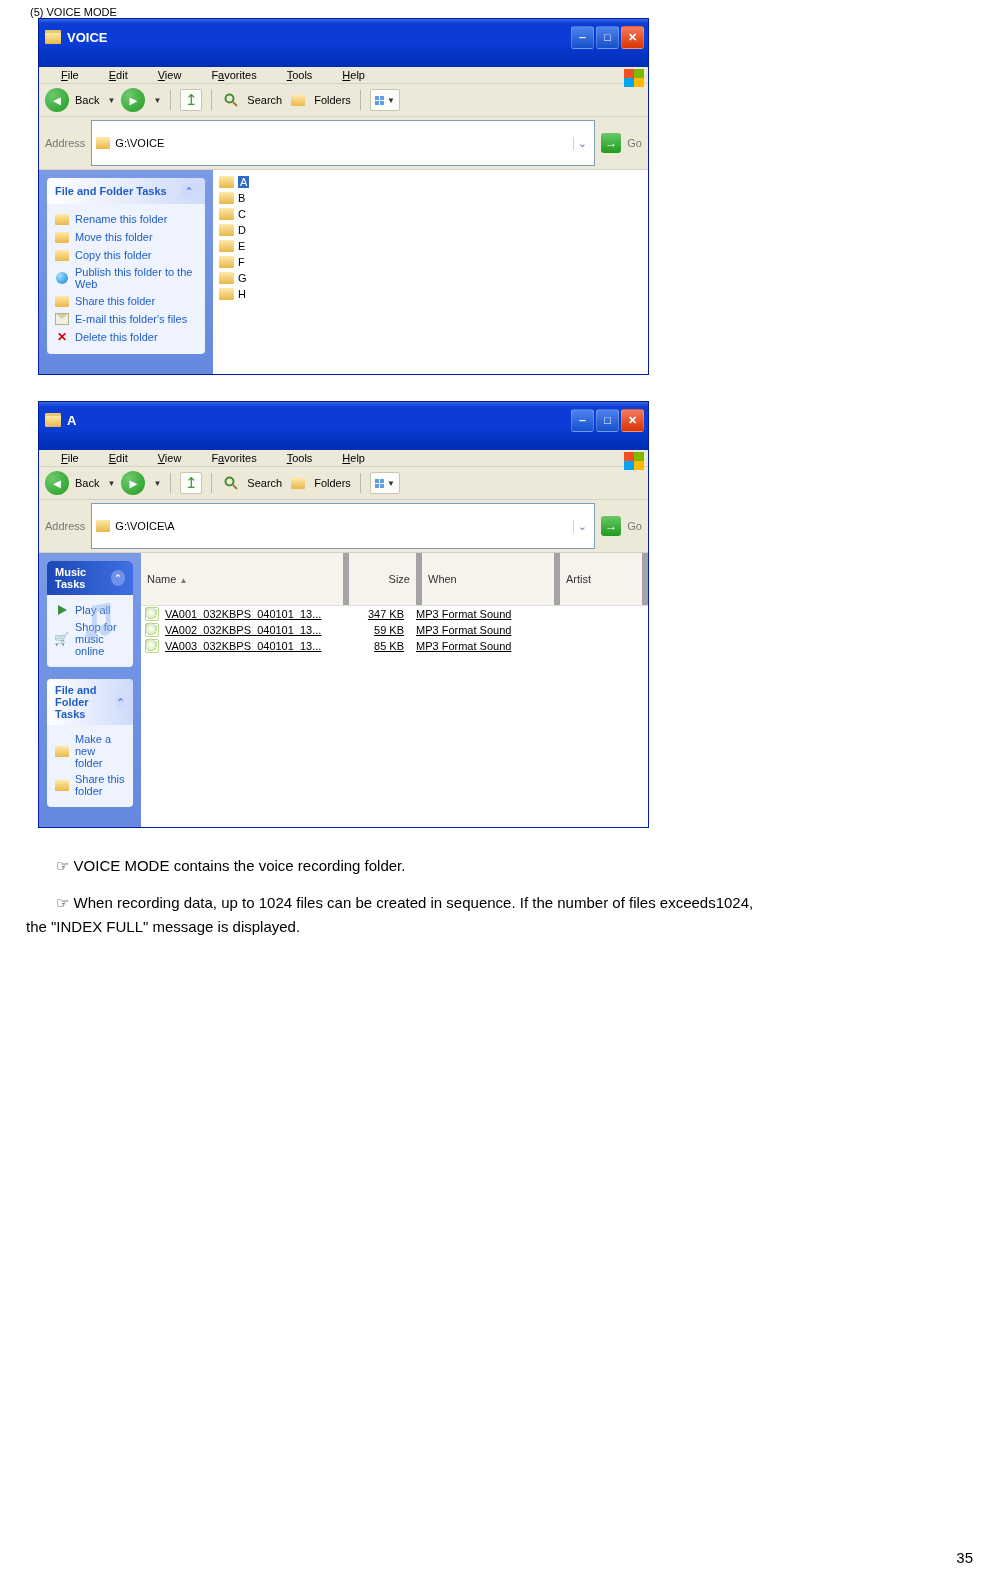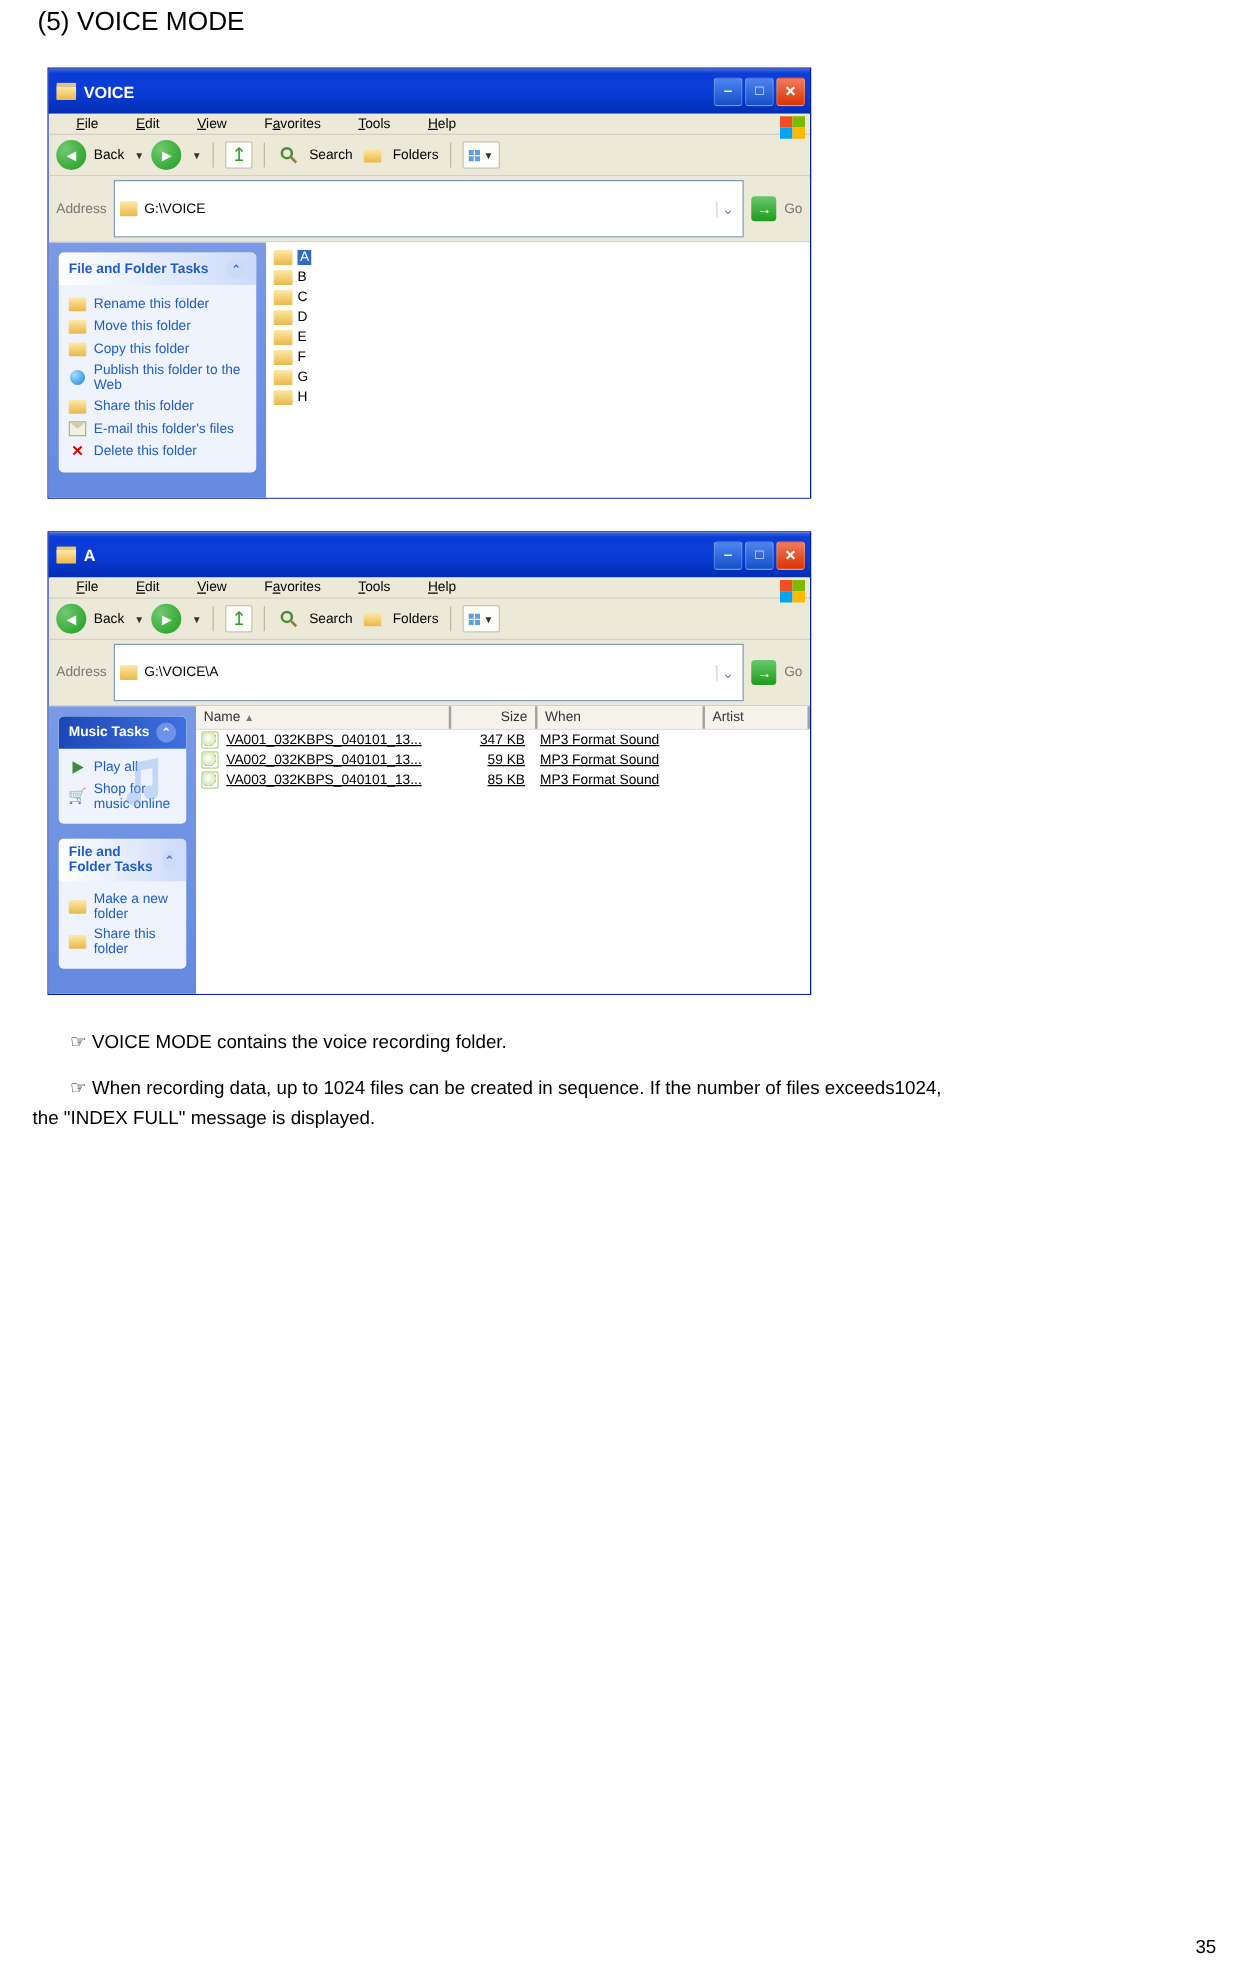--- a/index.html
+++ b/index.html
@@ -10,37 +10,37 @@
     padding: 0;
     background: #fff;
     width: 993px;
   }
   .page {
     padding: 6px 0 30px 30px;
     position: relative;
     min-height: 1540px;
   }
   .section-heading {
-    font-size: 21px;
-    margin: 0 0 24px 0;
+    font-size: 11px;
+    margin: 0 0 0 0;
   }
   .xp-window {
     border: 1px solid #001ea0;
     width: 609px;
     margin: 0 0 26px 8px;
     background: #fff;
     box-shadow: 0 0 0 1px #0842c9 inset;
   }
   .xp-window.w2 { width: 609px; }
   .titlebar {
     height: 36px;
     background: linear-gradient(to bottom,#3b6ae0 0%,#0b3cd6 10%,#0b3cd6 50%,#002db3 100%);
     display: flex;
     align-items: center;
-    padding: 0 4px 0 6px;
+    padding: 0 4px 12px 6px;
     color: #fff;
     font-weight: bold;
     font-size: 13px;
   }
   .titlebar .folder-icon {
     width: 16px; height: 14px; margin-right: 6px;
     background: linear-gradient(to bottom,#ffe9a8,#e9b84a);
     border-radius: 1px;
     border-top: 3px solid #e9c76a;
     box-sizing: border-box;
@@ -179,21 +179,21 @@
   }
   .folder-list .row {
     display:flex; align-items:center; gap:4px; height:16px;
   }
   .folder-list .fico { width:15px; height:12px; background:linear-gradient(to bottom,#ffe9a8,#e9b84a); border-radius:1px;}
   .sel { background:#316ac5; color:#fff; padding:0 2px;}
   .list-header {
     display:flex; font-size:11px; color:#333; border-bottom:1px solid #e0e0e0;
     background:#f5f3eb;
   }
-  .list-header div { padding:3px 6px; border-right:2px solid #a3a3a3; }
+  .list-header div { padding:20px 6px; border-right:6px solid #a3a3a3; }
   .col-name{flex:0 0 190px;} .col-size{flex:0 0 55px; text-align:right;} .col-type{flex:0 0 120px;} .col-artist{flex:0 0 70px;}
   .file-rows .row { display:flex; font-size:11px; align-items:center; height:16px;}
   .file-rows .row div { padding:0 6px;text-decoration:underline; }
   .file-rows .fico {
     width:14px; height:14px; flex:0 0 14px; margin-left:4px;
     border-radius:2px;
     background: radial-gradient(circle at 40% 40%, #fff, #d7e9b7 55%, #8ec451 60%, #fff 62%);
     border:1px solid #bcd48a;
     box-sizing:border-box;
   }

